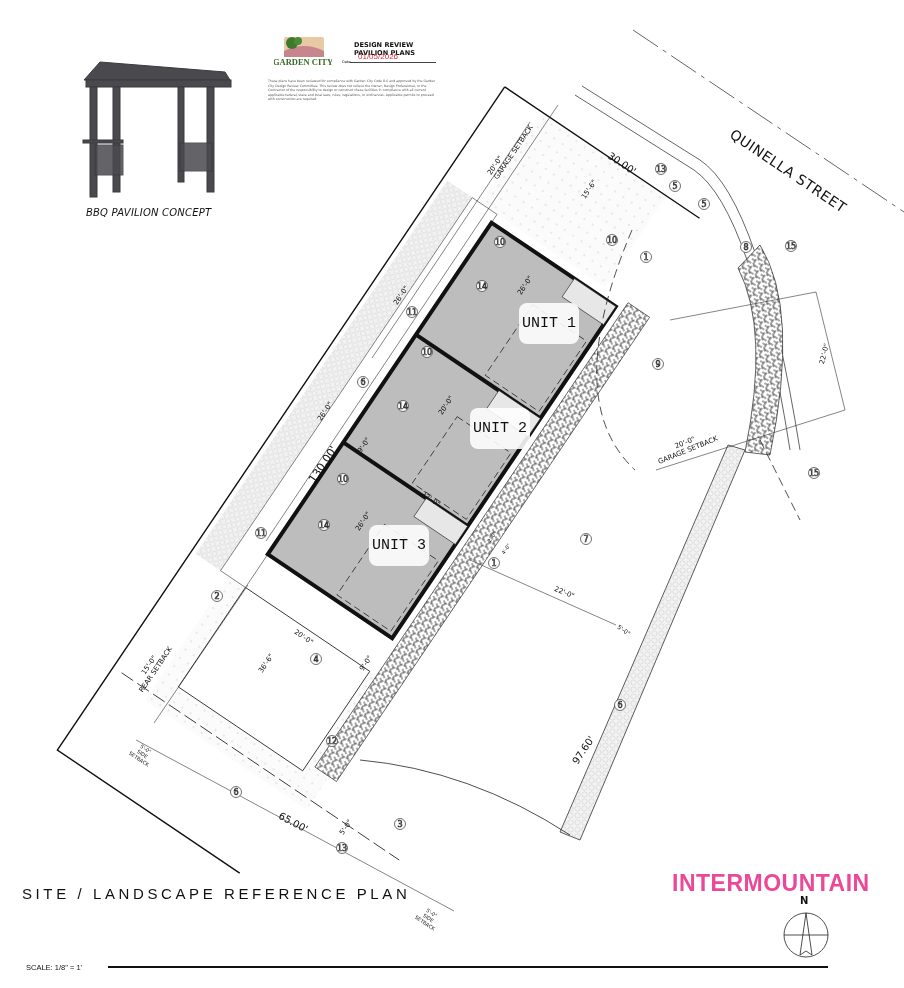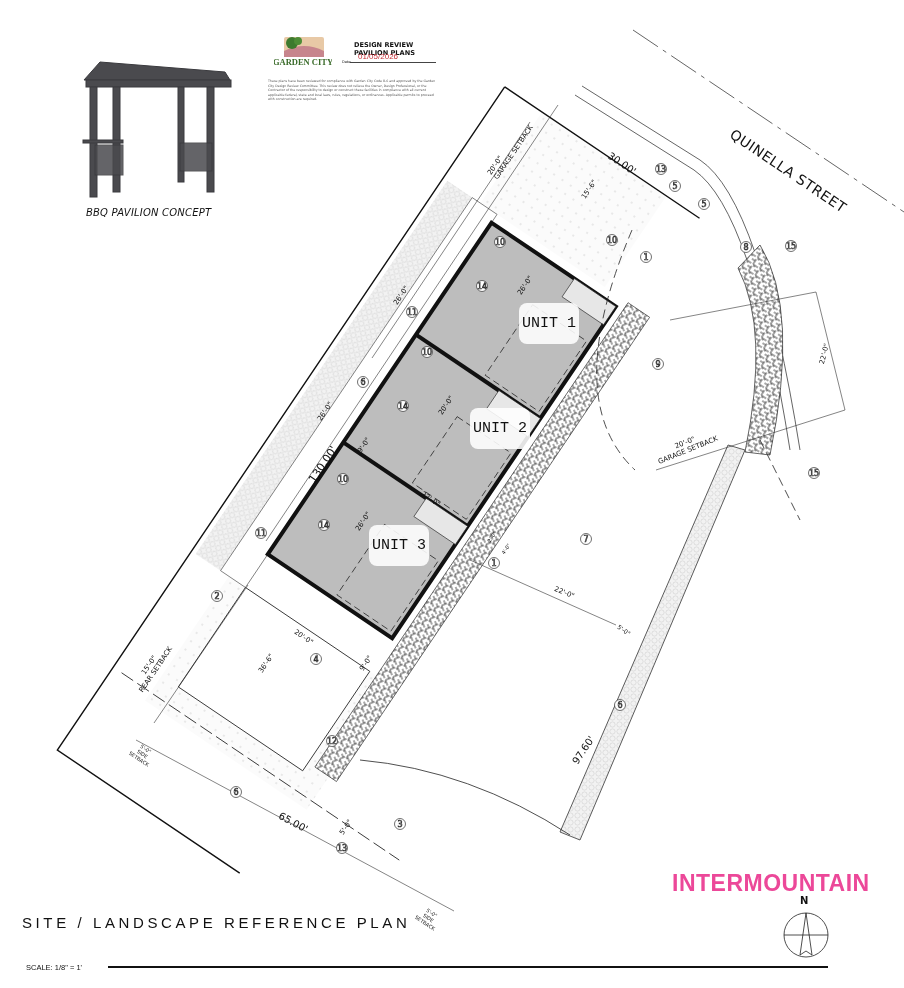--- a/index.html
+++ b/index.html
@@ -7,21 +7,21 @@
   .abs{position:absolute;}
   #plan{position:absolute;left:0;top:0;width:904px;height:988px;}
   .pavilion-caption{position:absolute;left:86px;top:207px;font-size:10px;letter-spacing:0.2px;font-style:italic;}
   .stamp{position:absolute;left:266px;top:33px;width:172px;}
   .stamp-logo{position:absolute;left:8px;top:2px;width:58px;height:34px;}
   .stamp-title{position:absolute;left:88px;top:8px;font-size:6.6px;font-weight:bold;line-height:8px;}
   .stamp-date-label{position:absolute;left:76px;top:27px;font-size:3.5px;}
   .stamp-date{position:absolute;left:92px;top:19px;font-size:8px;color:#c5303a;font-family:"Liberation Sans",sans-serif;}
   .stamp-line{position:absolute;left:84px;top:29px;width:86px;border-top:0.6px solid #444;}
   .stamp-note{position:absolute;left:2px;top:46px;width:168px;font-size:3.2px;line-height:4.6px;color:#555;}
-  .plan-title{position:absolute;left:22px;top:914px;font-size:15px;letter-spacing:3.6px;font-weight:normal;font-family:"Liberation Sans",sans-serif;}
+  .plan-title{position:absolute;left:22px;top:885px;font-size:15px;letter-spacing:3.6px;font-weight:normal;font-family:"Liberation Sans",sans-serif;}
   .scale-label{position:absolute;left:26px;top:963px;font-size:7.5px;font-family:"Liberation Sans",sans-serif;}
   .scale-line{position:absolute;left:108px;top:966px;width:720px;height:2px;background:#111;}
   .watermark{position:absolute;left:672px;top:870px;font-size:23px;font-weight:bold;color:#ec4899;letter-spacing:0.5px;font-family:"Liberation Sans",sans-serif;}
   .unit-label{position:absolute;font-size:15px;background:rgba(255,255,255,0.88);padding:12px 3px;font-family:Liberation Mono, monospace;line-height:17px;border-radius:8px;}
   .street-label{position:absolute;left:736px;top:126px;font-size:14px;transform:rotate(34deg);transform-origin:0 0;letter-spacing:0.6px;}
 </style>
 </head>
 <body>
 
 <svg id="plan" viewBox="0 0 904 988" xmlns="http://www.w3.org/2000/svg">

